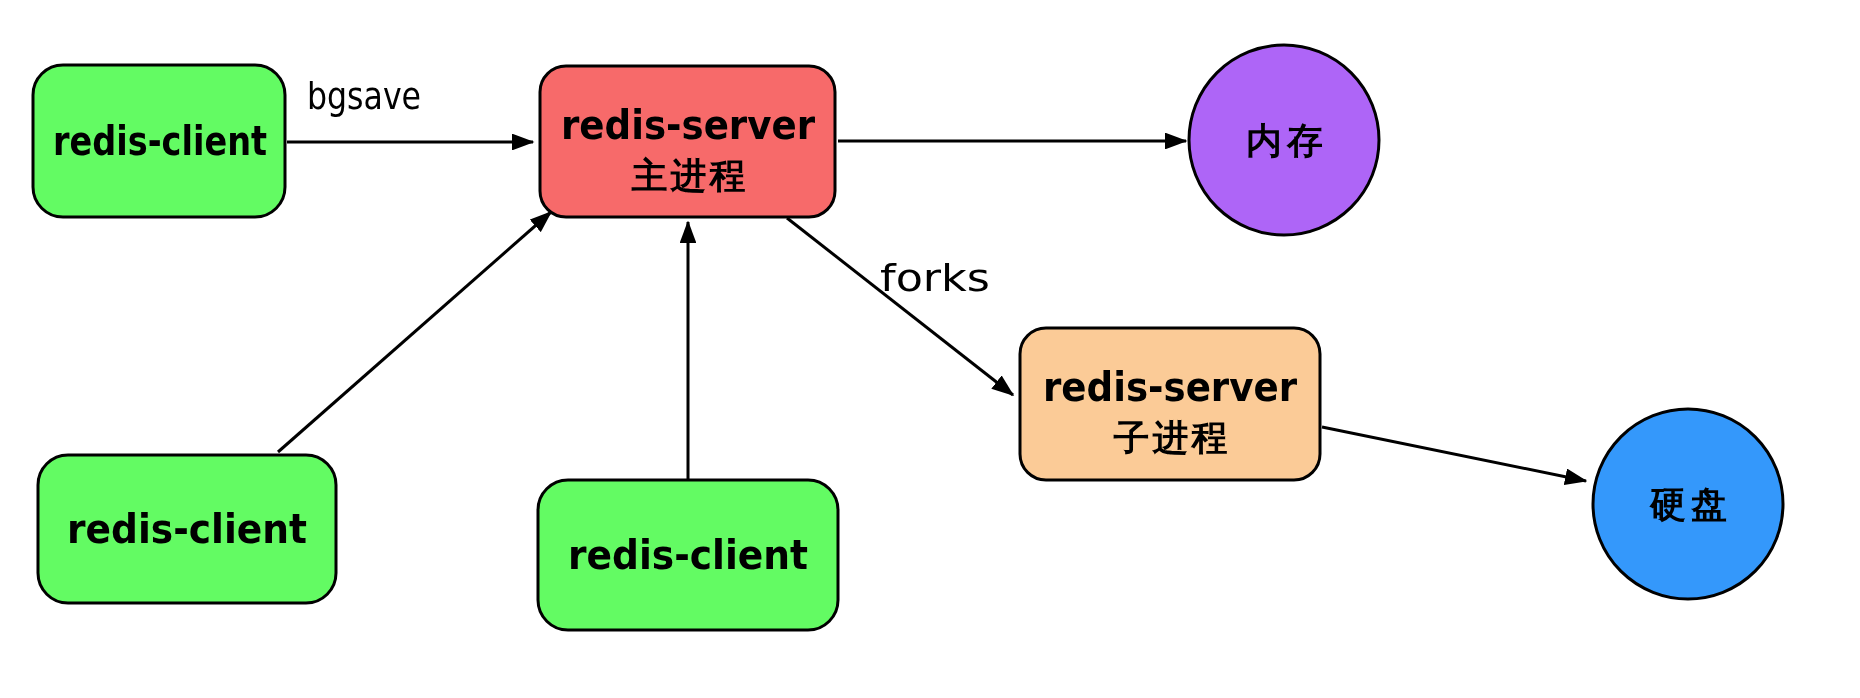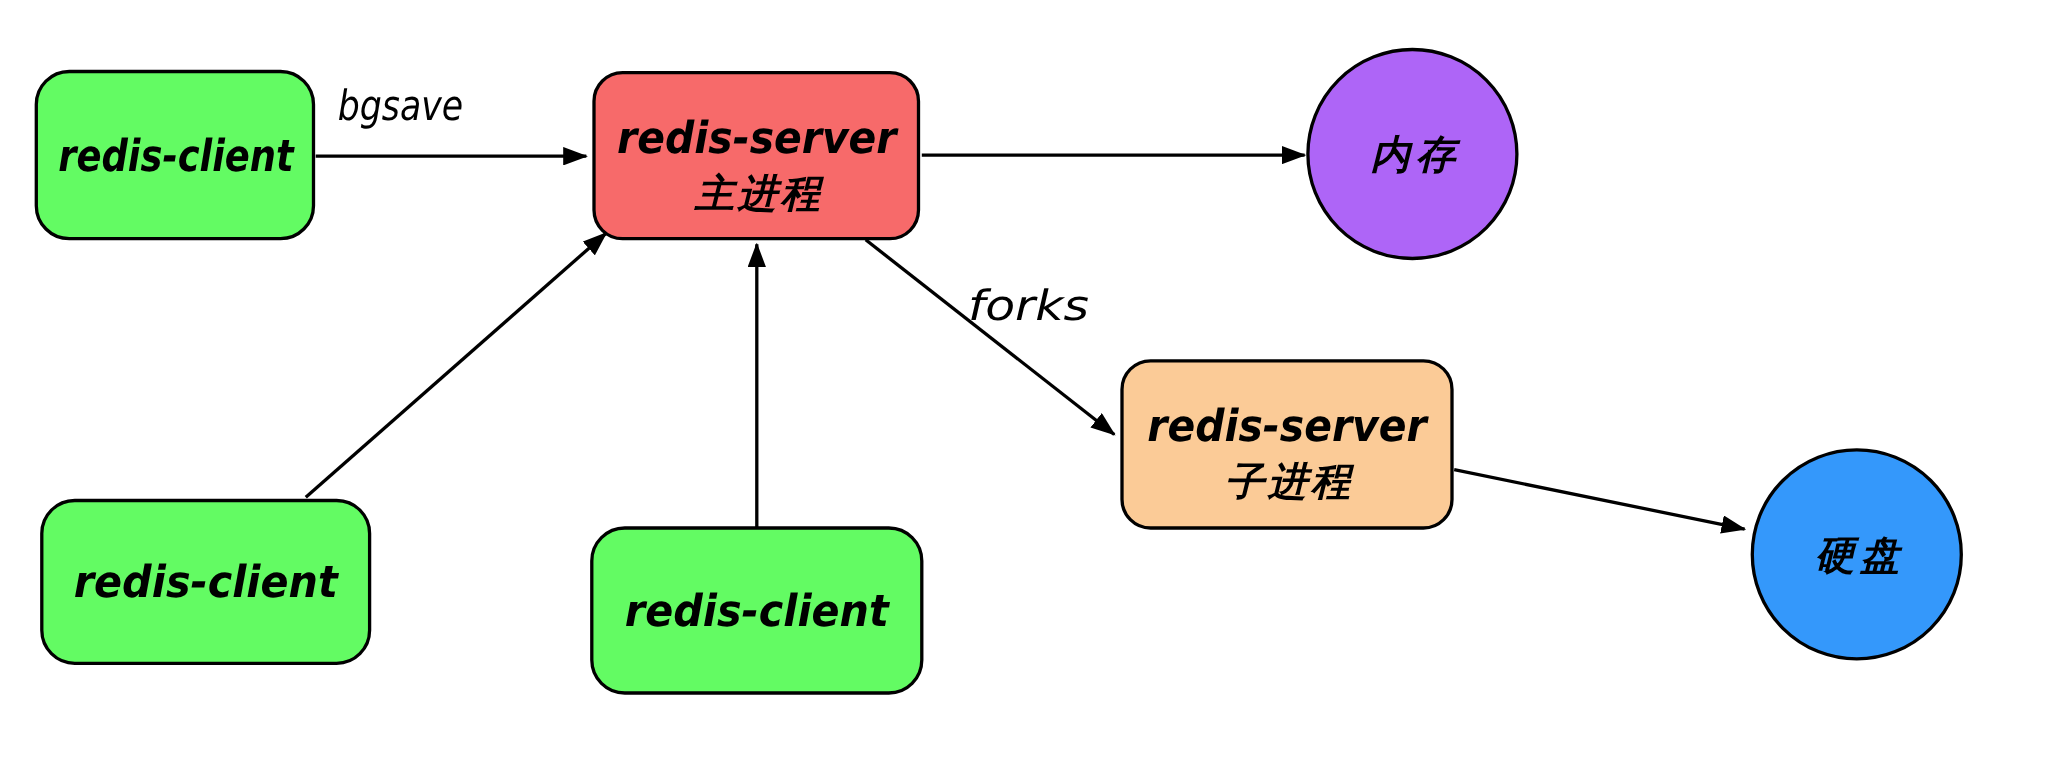--- a/index.html
+++ b/index.html
@@ -6,21 +6,20 @@
     margin: 0;
     padding: 0;
     background: #ffffff;
   }
   .canvas-wrap {
     position: relative;
     width: 1860px;
     height: 698px;
     background: #ffffff;
     overflow: hidden;
-    font-style: italic;
   }
   svg {
     display: block;
     font-family: "DejaVu Sans", sans-serif;
   }
   .node-shape {
     stroke: #000000;
     stroke-width: 3;
   }
   .edge-line {

